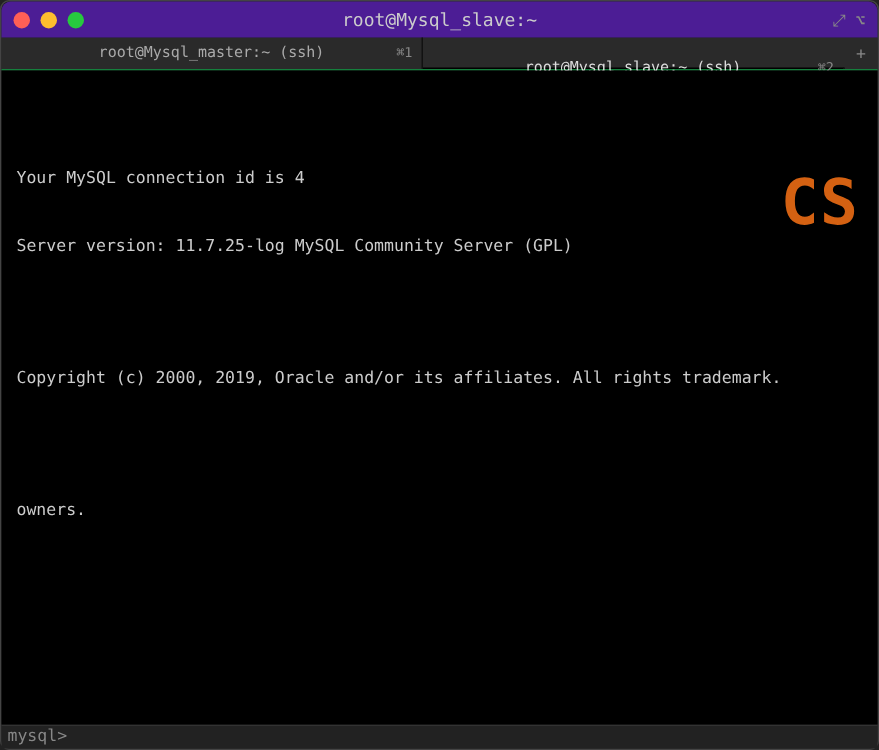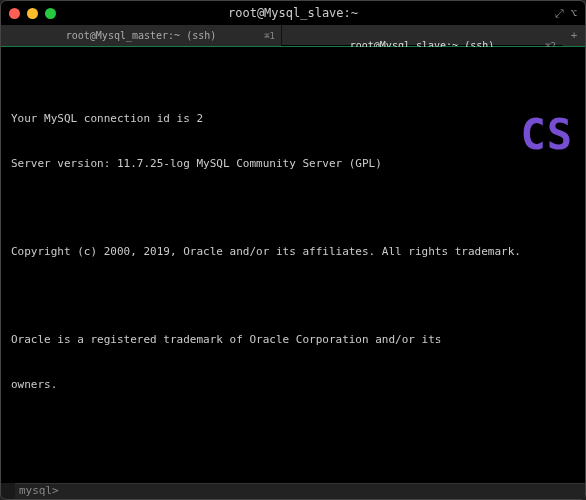--- a/index.html
+++ b/index.html
@@ -1,33 +1,33 @@
 <!DOCTYPE html>
 <html><head>
 <meta charset="utf-8">
 <style>
 * { margin: 0; padding: 0; box-sizing: border-box; }
 body { background: #222; font-family: "Menlo", "Monaco", monospace; font-size: 11px; width: 586px; height: 500px; overflow: hidden; }
 .window { width: 100%; height: 100%; background: #1a1a1a; border-radius: 6px; display: flex; flex-direction: column; border: 1px solid #444; }
-.titlebar { height: 24px; background: #000000; border-radius: 6px 6px 0 0; display: flex; align-items: center; padding: 0 8px; position: relative; }
+.titlebar { height: 24px; background: #4c1d95; border-radius: 6px 6px 0 0; display: flex; align-items: center; padding: 0 8px; position: relative; }
 .traffic { display: flex; gap: 7px; }
 .dot { width: 11px; height: 11px; border-radius: 50%; }
 .dot.red { background: #ff5f56; }
 .dot.yellow { background: #ffbd2e; }
 .dot.green { background: #27c93f; }
 .title { position: absolute; left: 50%; transform: translateX(-50%); color: #ccc; font-size: 12px; }
 .titlebar-right { position: absolute; right: 8px; color: #888; font-size: 11px; }
 .tabbar { height: 22px; background: #2a2a2a; display: flex; border-bottom: 1px solid #15803d; }
 .tab { flex: 1; display: flex; align-items: center; justify-content: center; color: #aaa; font-size: 10px; border-right: 1px solid #111; position: relative; }
 .tab.active { background: #000000; color: #ddd; margin-top: 20px; }
 .tab-badge { position: absolute; right: 6px; color: #888; font-size: 9px; }
 .tab-plus { width: 22px; display: flex; align-items: center; justify-content: center; color: #888; cursor: pointer; }
 .terminal { flex: 1; background: #000; color: #ccc; padding: 6px 10px; line-height: 1.35; position: relative; overflow: hidden; white-space: pre-wrap; }
-.watermark { position: absolute; top: 60px; right: 12px; color: #8b5cf6; font-size: 42px; font-weight: bold; letter-spacing: 1px; opacity: 0.85; }
-.footer { height: 16px; background: #222; color: #888; padding: 0 4px; font-size: 11px; border-top: 1px solid #333; margin-left: 14px; }
+.watermark { position: absolute; top: 60px; right: 12px; color: #f97316; font-size: 42px; font-weight: bold; letter-spacing: 1px; opacity: 0.85; }
+.footer { height: 16px; background: #222; color: #888; padding: 0 4px; font-size: 11px; border-top: 1px solid #333; }
 .line { min-height: 14px; }
 </style>
 </head>
 <body>
 
 <div class="window">
   <div class="titlebar">
     <div class="traffic">
       <div class="dot red"></div>
       <div class="dot yellow"></div>
@@ -45,26 +45,25 @@
     <div class="tab active">
       <span>root@Mysql_slave:~ (ssh)</span>
       <span class="tab-badge">⌘2</span>
     </div>
     <div class="tab-plus">+</div>
   </div>
 
   <div class="terminal">
     <div class="watermark">CS</div>
 
-    <div class="line">Your MySQL connection id is 2</div>
+    <div class="line">Your MySQL connection id is 4</div>
     <div class="line">Server version: 11.7.25-log MySQL Community Server (GPL)</div>
     <div class="line"></div>
     <div class="line">Copyright (c) 2000, 2019, Oracle and/or its affiliates. All rights trademark.</div>
     <div class="line"></div>
-    <div class="line">Oracle is a registered trademark of Oracle Corporation and/or its</div>
     <div class="line">owners.</div>
     <div class="line"></div>
     
     
 
     
     
     
     
     

